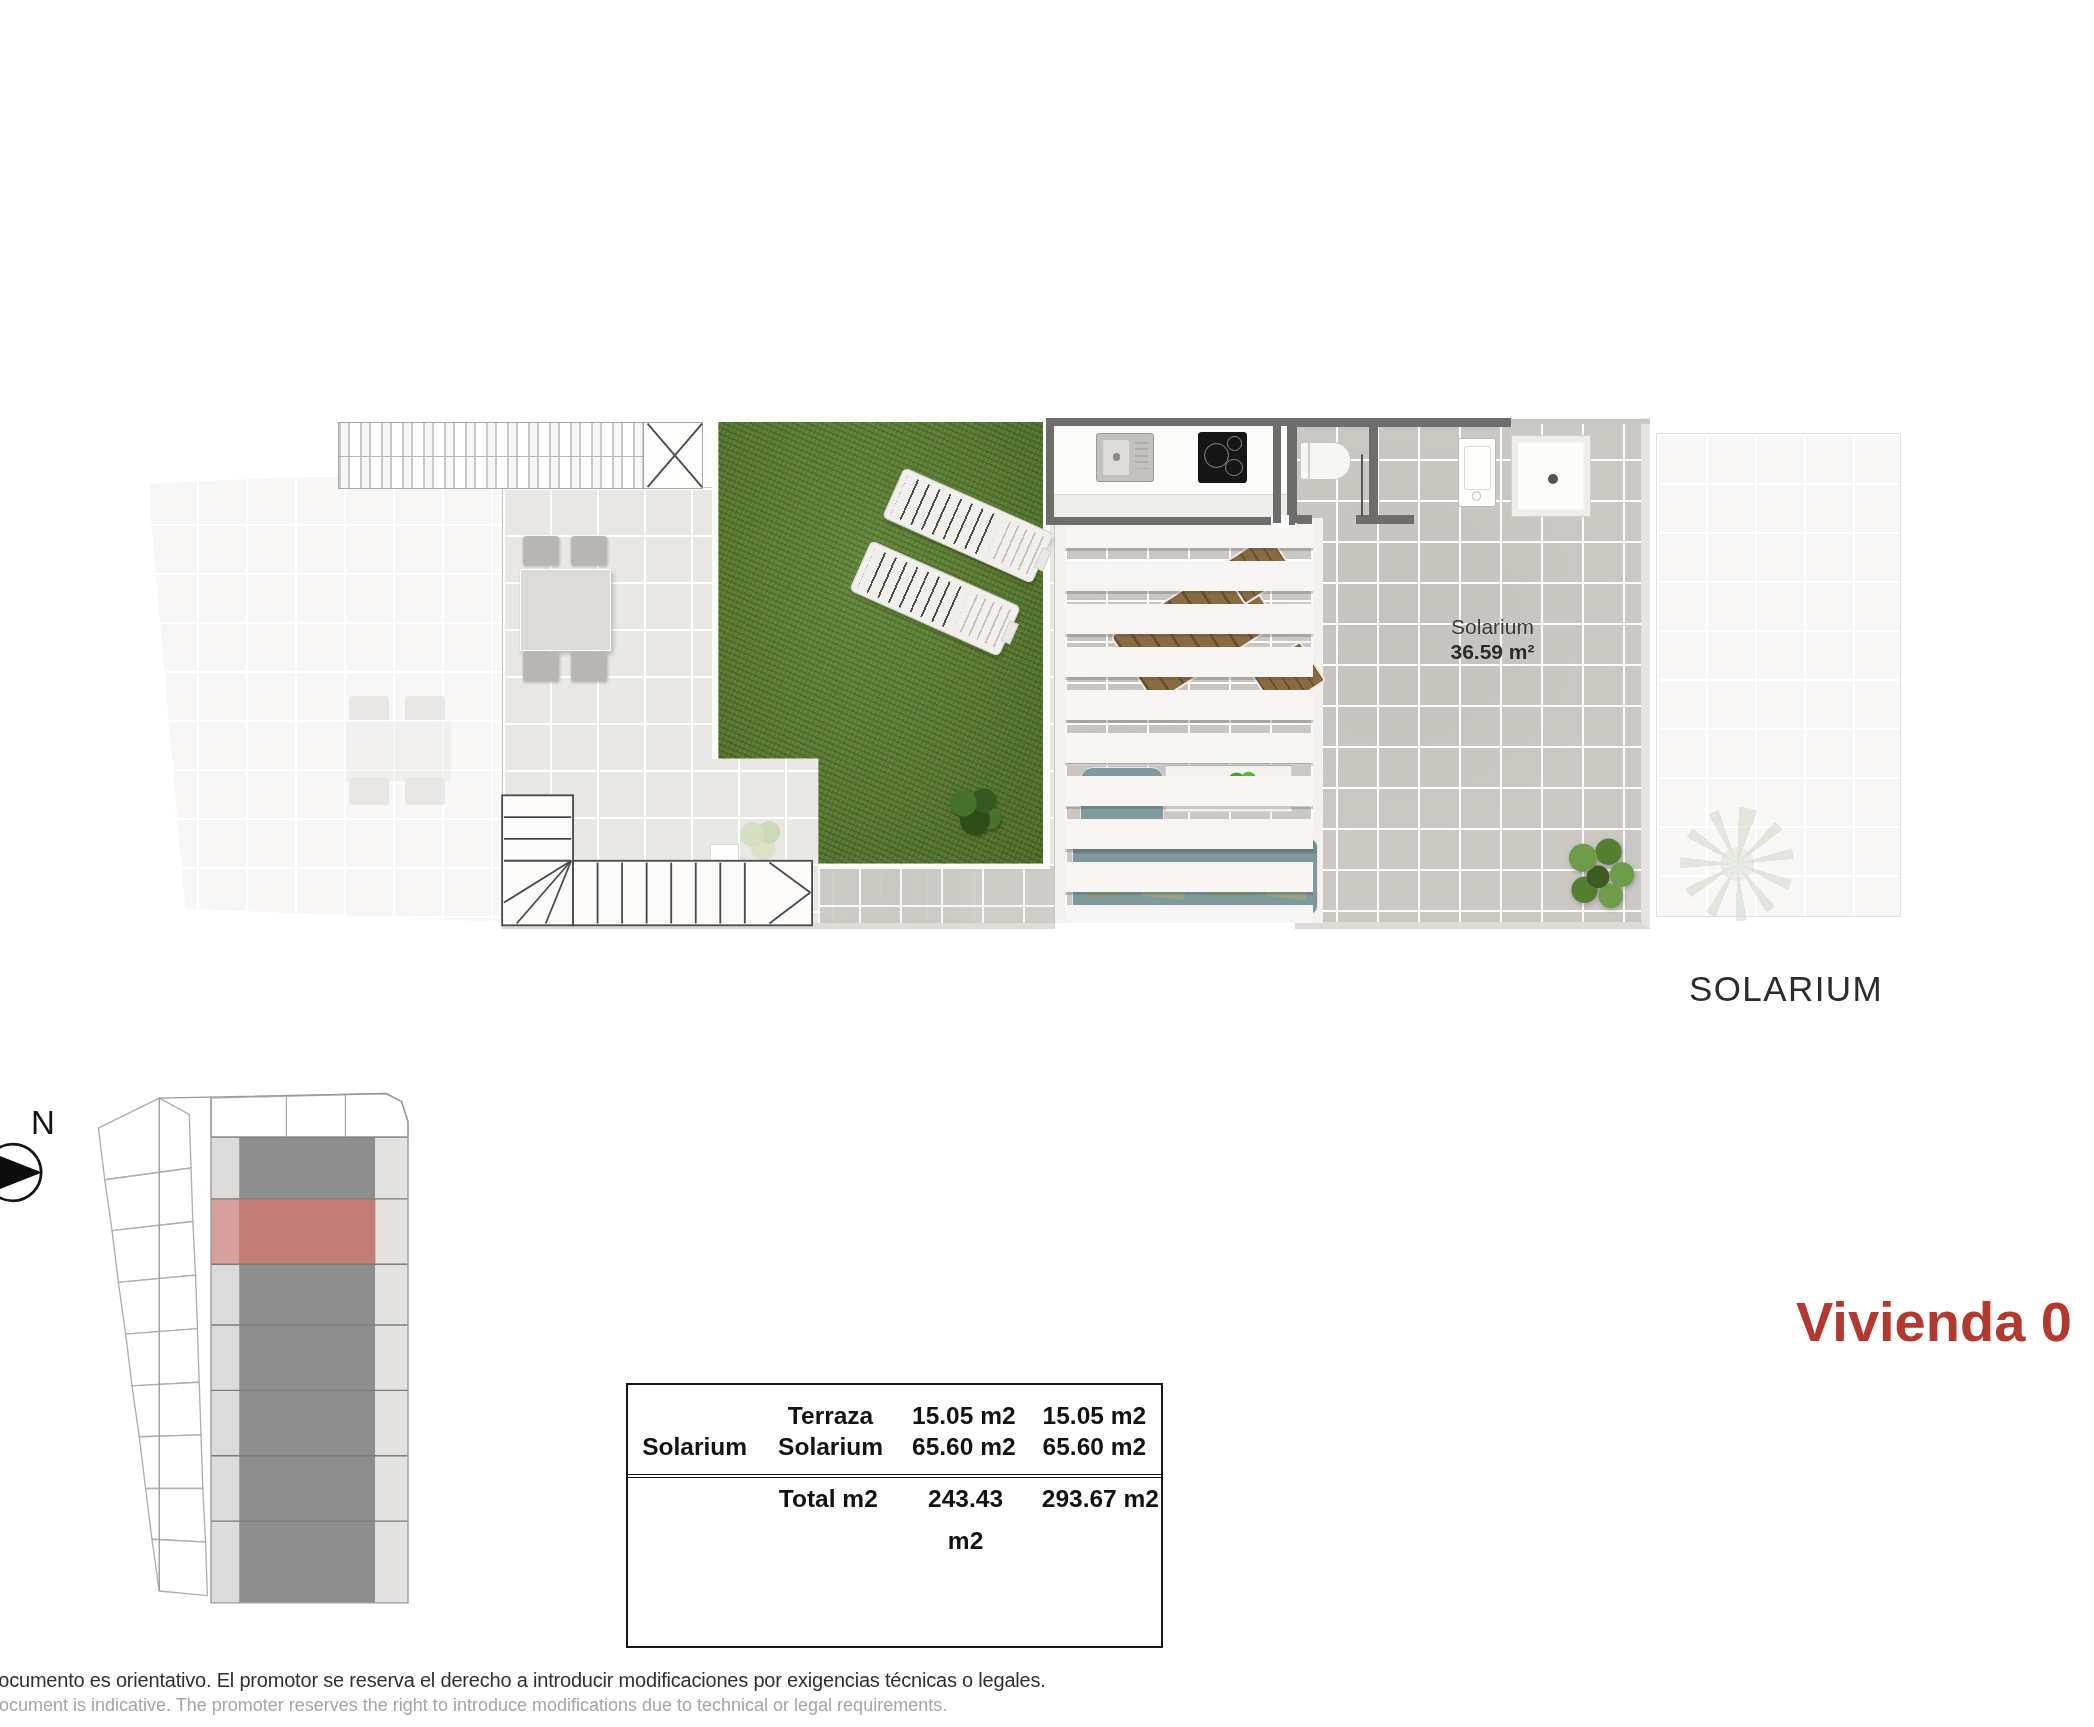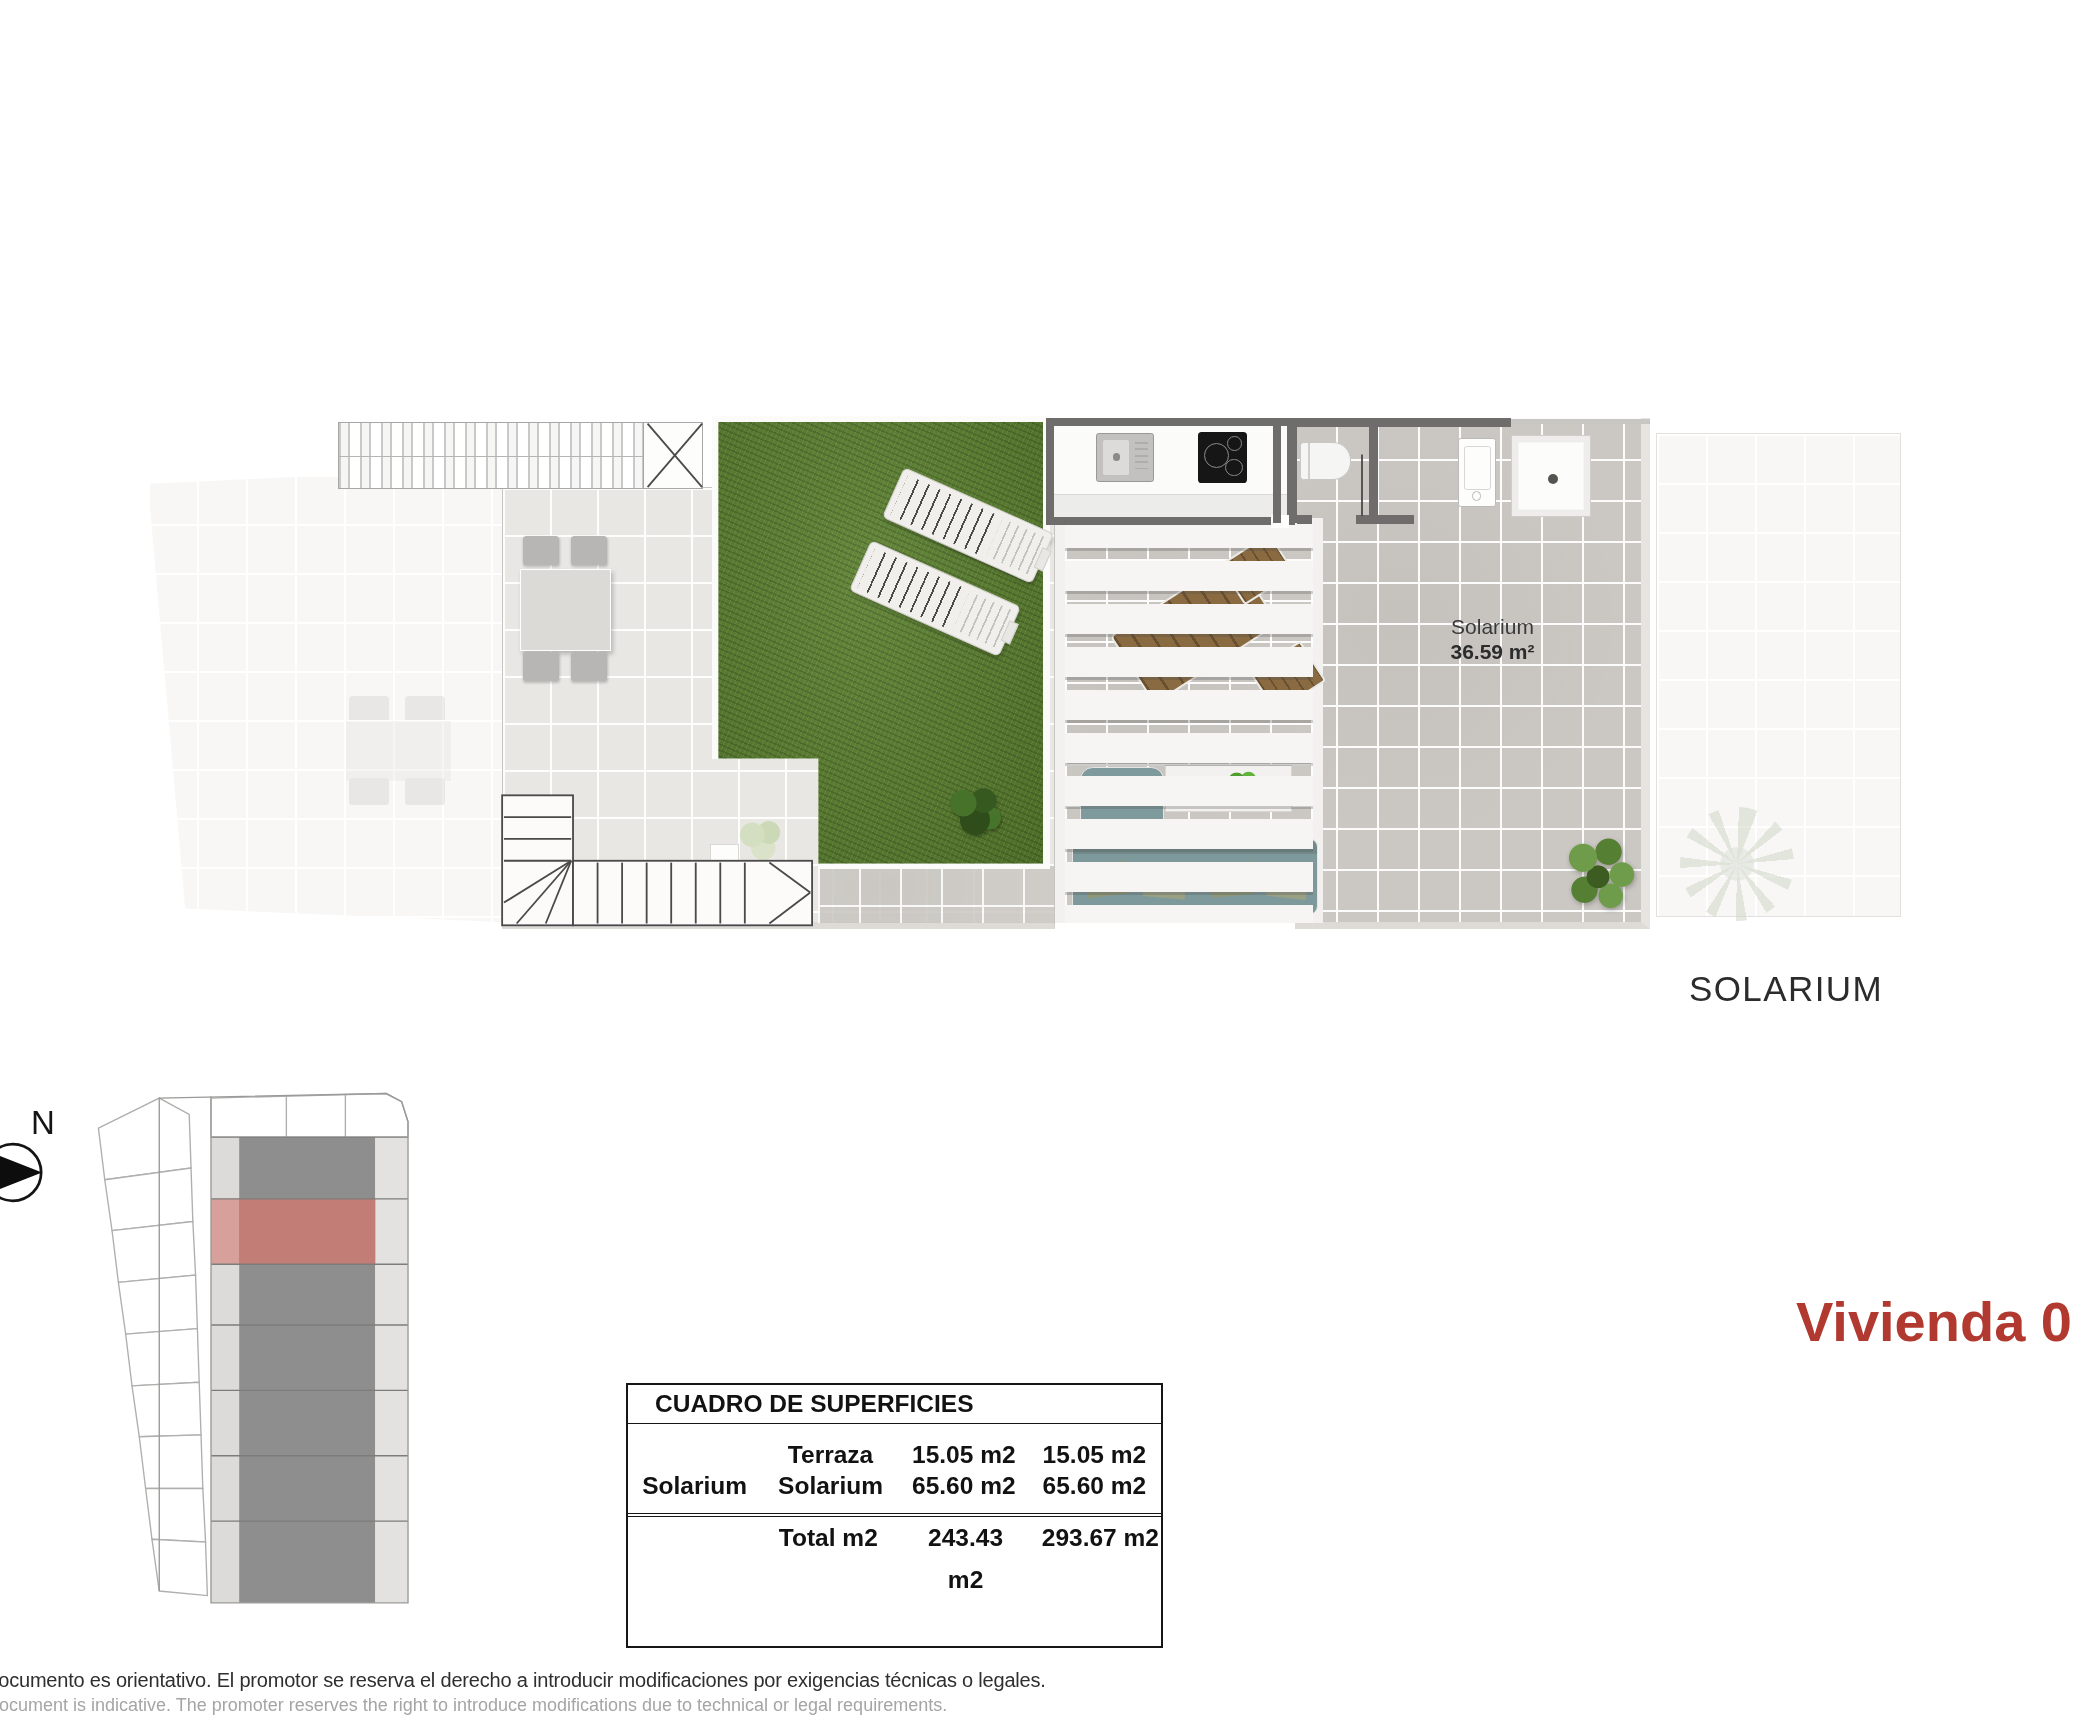--- a/index.html
+++ b/index.html
@@ -320,21 +320,20 @@
     <line x1="152" y1="406" x2="369" y2="406"></line>
     <line x1="152" y1="478" x2="369" y2="478"></line>
   </g>
 
   <polyline points="95,555 95,12 345,7 362,16 369,38 369,568 152,568 152,10" fill="none" stroke="#9b9a98" stroke-width="1.5"></polyline>
 </svg>
 
 <div class="abs unit-title">Vivienda 0</div>
 
 <div class="abs areas-table">
-  <div class="at-title">CUADRO DE SUPERFICIES</div>
   <div class="at-body">
     <div class="at-row">
       <div class="c1"></div>
       <div class="c2">Terraza</div>
       <div class="c3">15.05 m2</div>
       <div class="c4">15.05 m2</div>
     </div>
     <div class="at-row">
       <div class="c1">Solarium</div>
       <div class="c2">Solarium</div>

